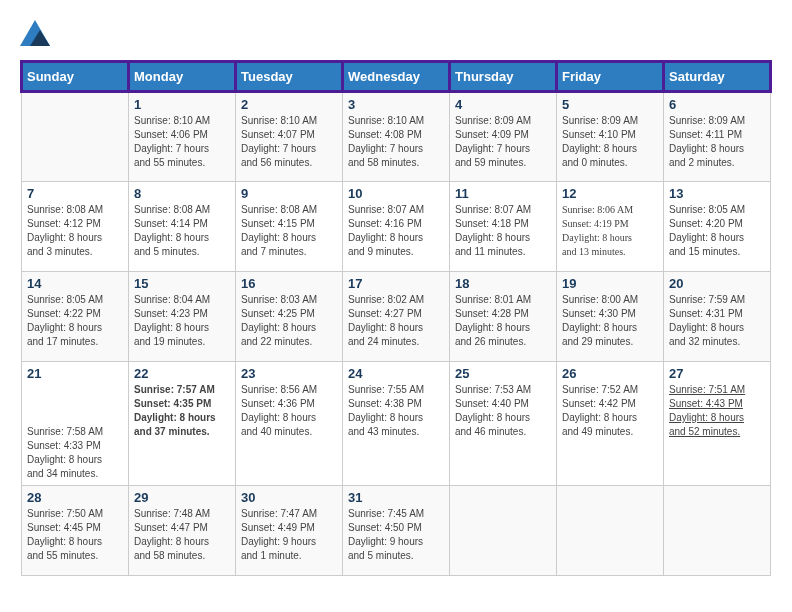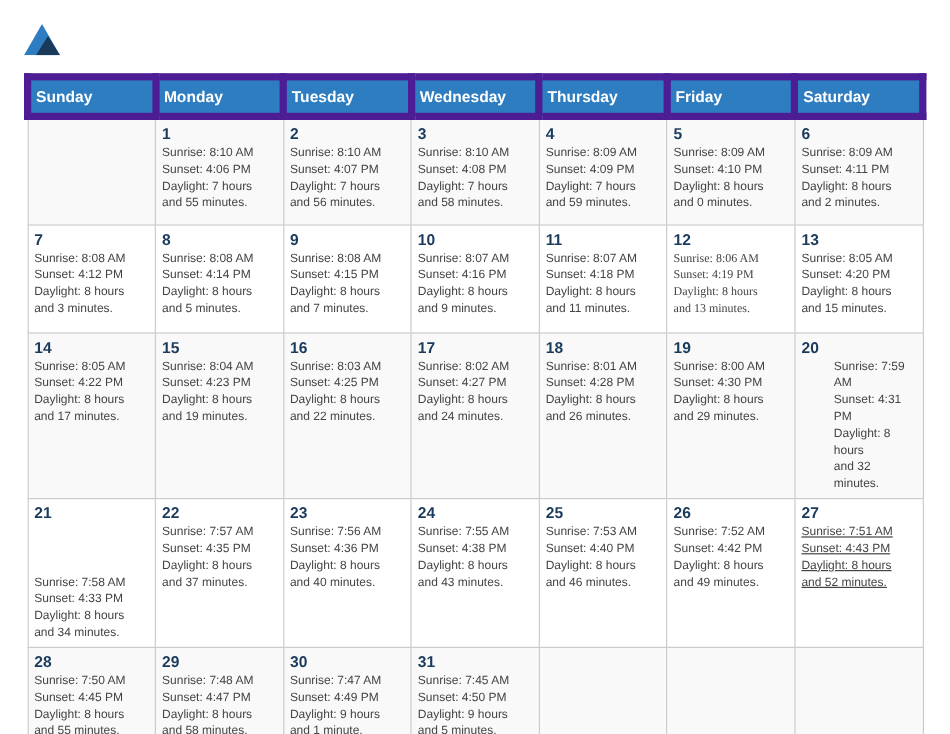--- a/index.html
+++ b/index.html
@@ -36,21 +36,21 @@
     table {
       width: 100%;
       border-collapse: collapse;
     }
     thead th {
       background-color: #2e7dc0;
       color: white;
       padding: 6px 4px;
       font-size: 13px;
       text-align: left;
-      border: 6px solid #4c1d95;
+      border: 3px solid #4c1d95;
     }
     td {
       border: 1px solid #ccc;
       vertical-align: top;
       padding: 4px 5px;
       font-size: 10.5px;
       color: #333;
       width: calc(100% / 7);
       height: 90px;
     }
@@ -244,44 +244,44 @@
         </td>
         <td>
           <span class="day-num">19</span>
           <div class="day-info" style="white-space: pre-line;">Sunrise: 8:00 AM
 Sunset: 4:30 PM
 Daylight: 8 hours
 and 29 minutes.</div>
         </td>
         <td>
           <span class="day-num">20</span>
-          <div class="day-info" style="white-space: pre-line; margin-left: 27px;">Sunrise: 7:59 AM
+          <div class="day-info" style="white-space: pre-line;">Sunrise: 7:59 AM
 Sunset: 4:31 PM
 Daylight: 8 hours
 and 32 minutes.</div>
         </td>
       </tr>
       <tr class="week-row">
         <td>
           <span class="day-num">21</span>
           <div class="day-info" style="white-space: pre-line; margin-top: 44px;">Sunrise: 7:58 AM
 Sunset: 4:33 PM
 Daylight: 8 hours
 and 34 minutes.</div>
         </td>
         <td>
           <span class="day-num">22</span>
-          <div class="day-info" style="white-space: pre-line;">Sunrise: 7:57 AM
+          <div class="day-info" style="white-space: pre-line; font-weight: bold;">Sunrise: 7:57 AM
 Sunset: 4:35 PM
 Daylight: 8 hours
 and 37 minutes.</div>
         </td>
         <td>
           <span class="day-num">23</span>
-          <div class="day-info" style="white-space: pre-line;">Sunrise: 7:56 AM
+          <div class="day-info" style="white-space: pre-line;">Sunrise: 8:56 AM
 Sunset: 4:36 PM
 Daylight: 8 hours
 and 40 minutes.</div>
         </td>
         <td>
           <span class="day-num">24</span>
           <div class="day-info" style="white-space: pre-line;">Sunrise: 7:55 AM
 Sunset: 4:38 PM
 Daylight: 8 hours
 and 43 minutes.</div>

